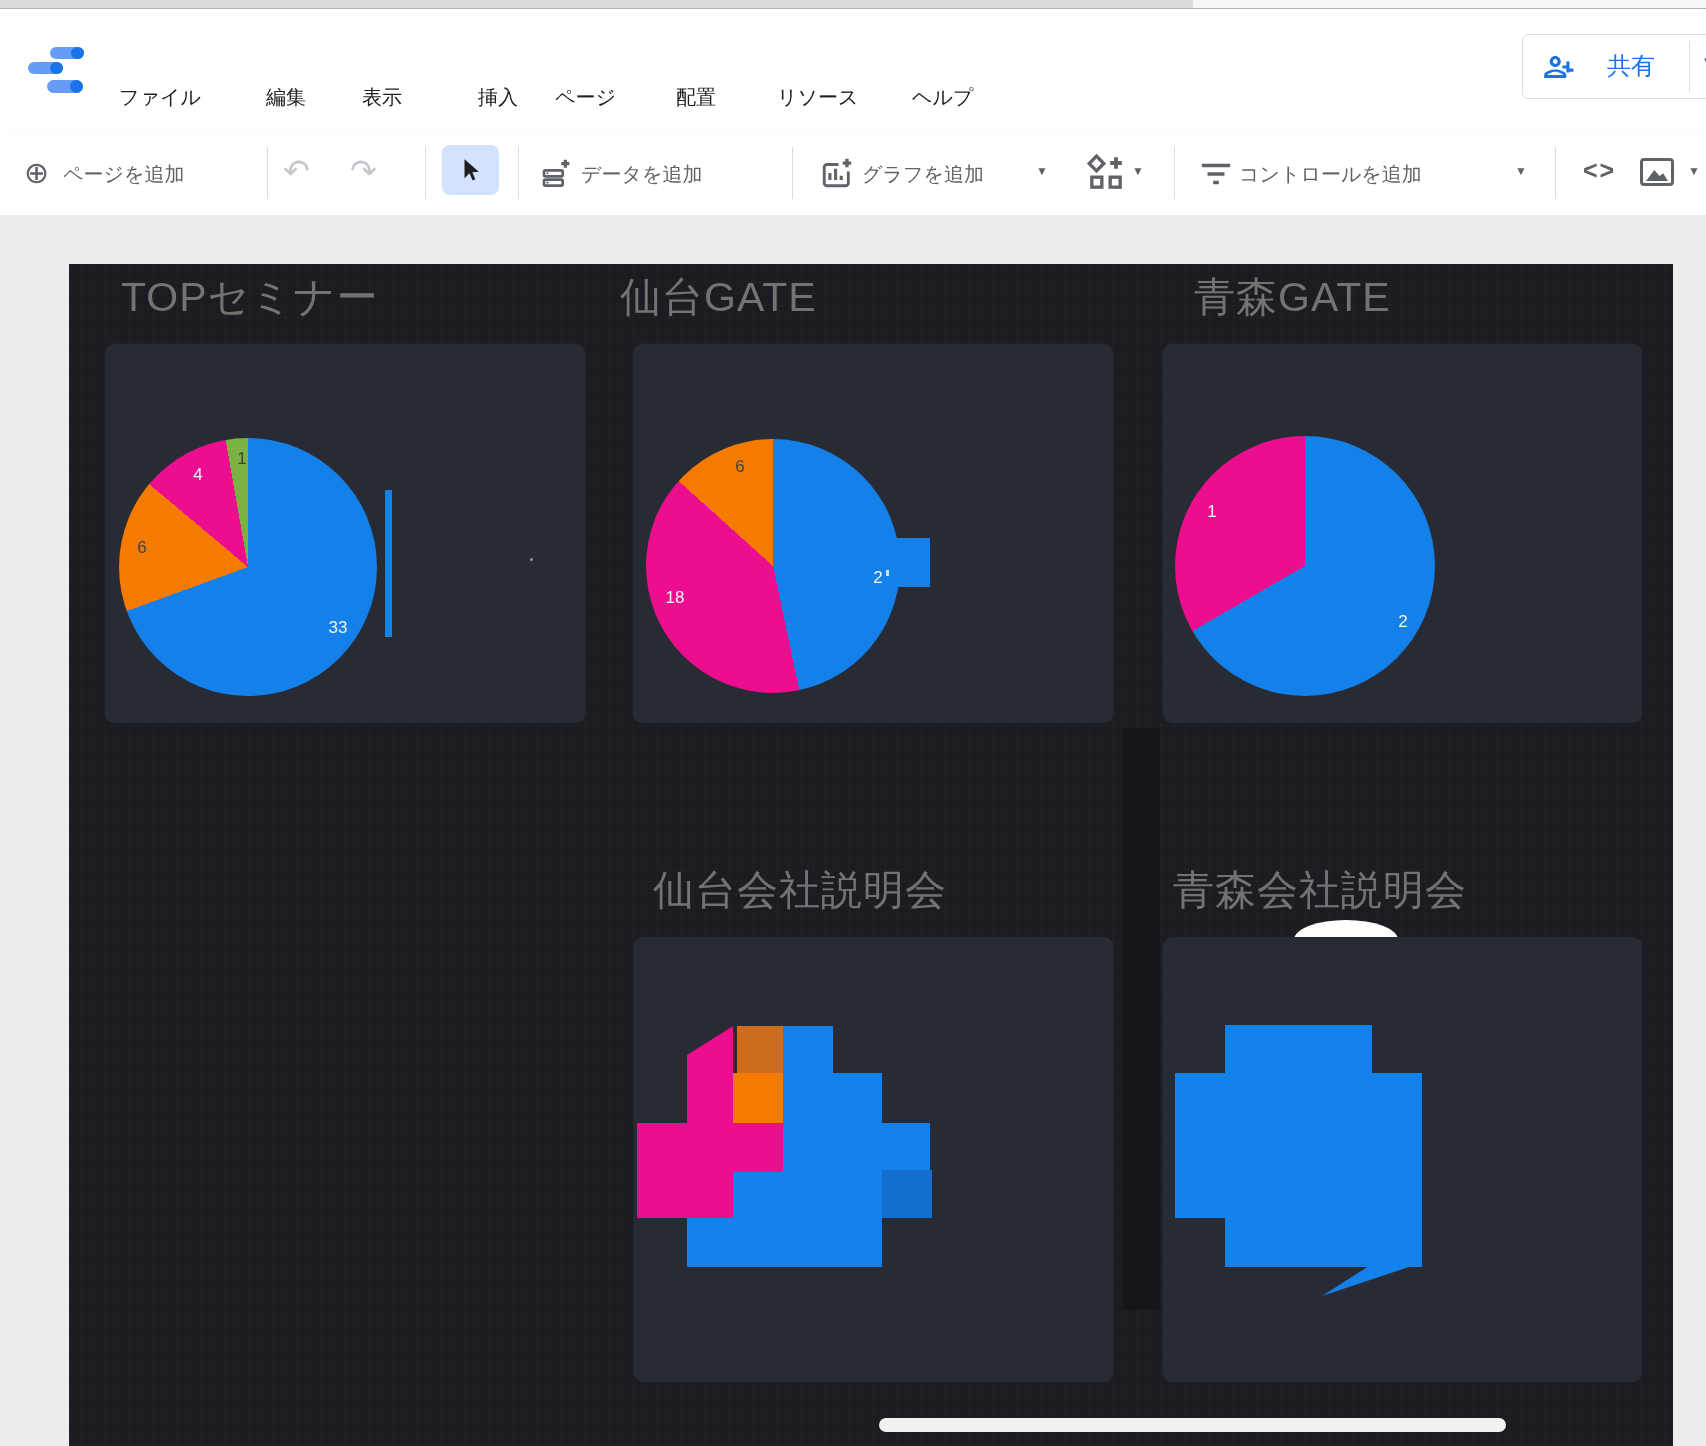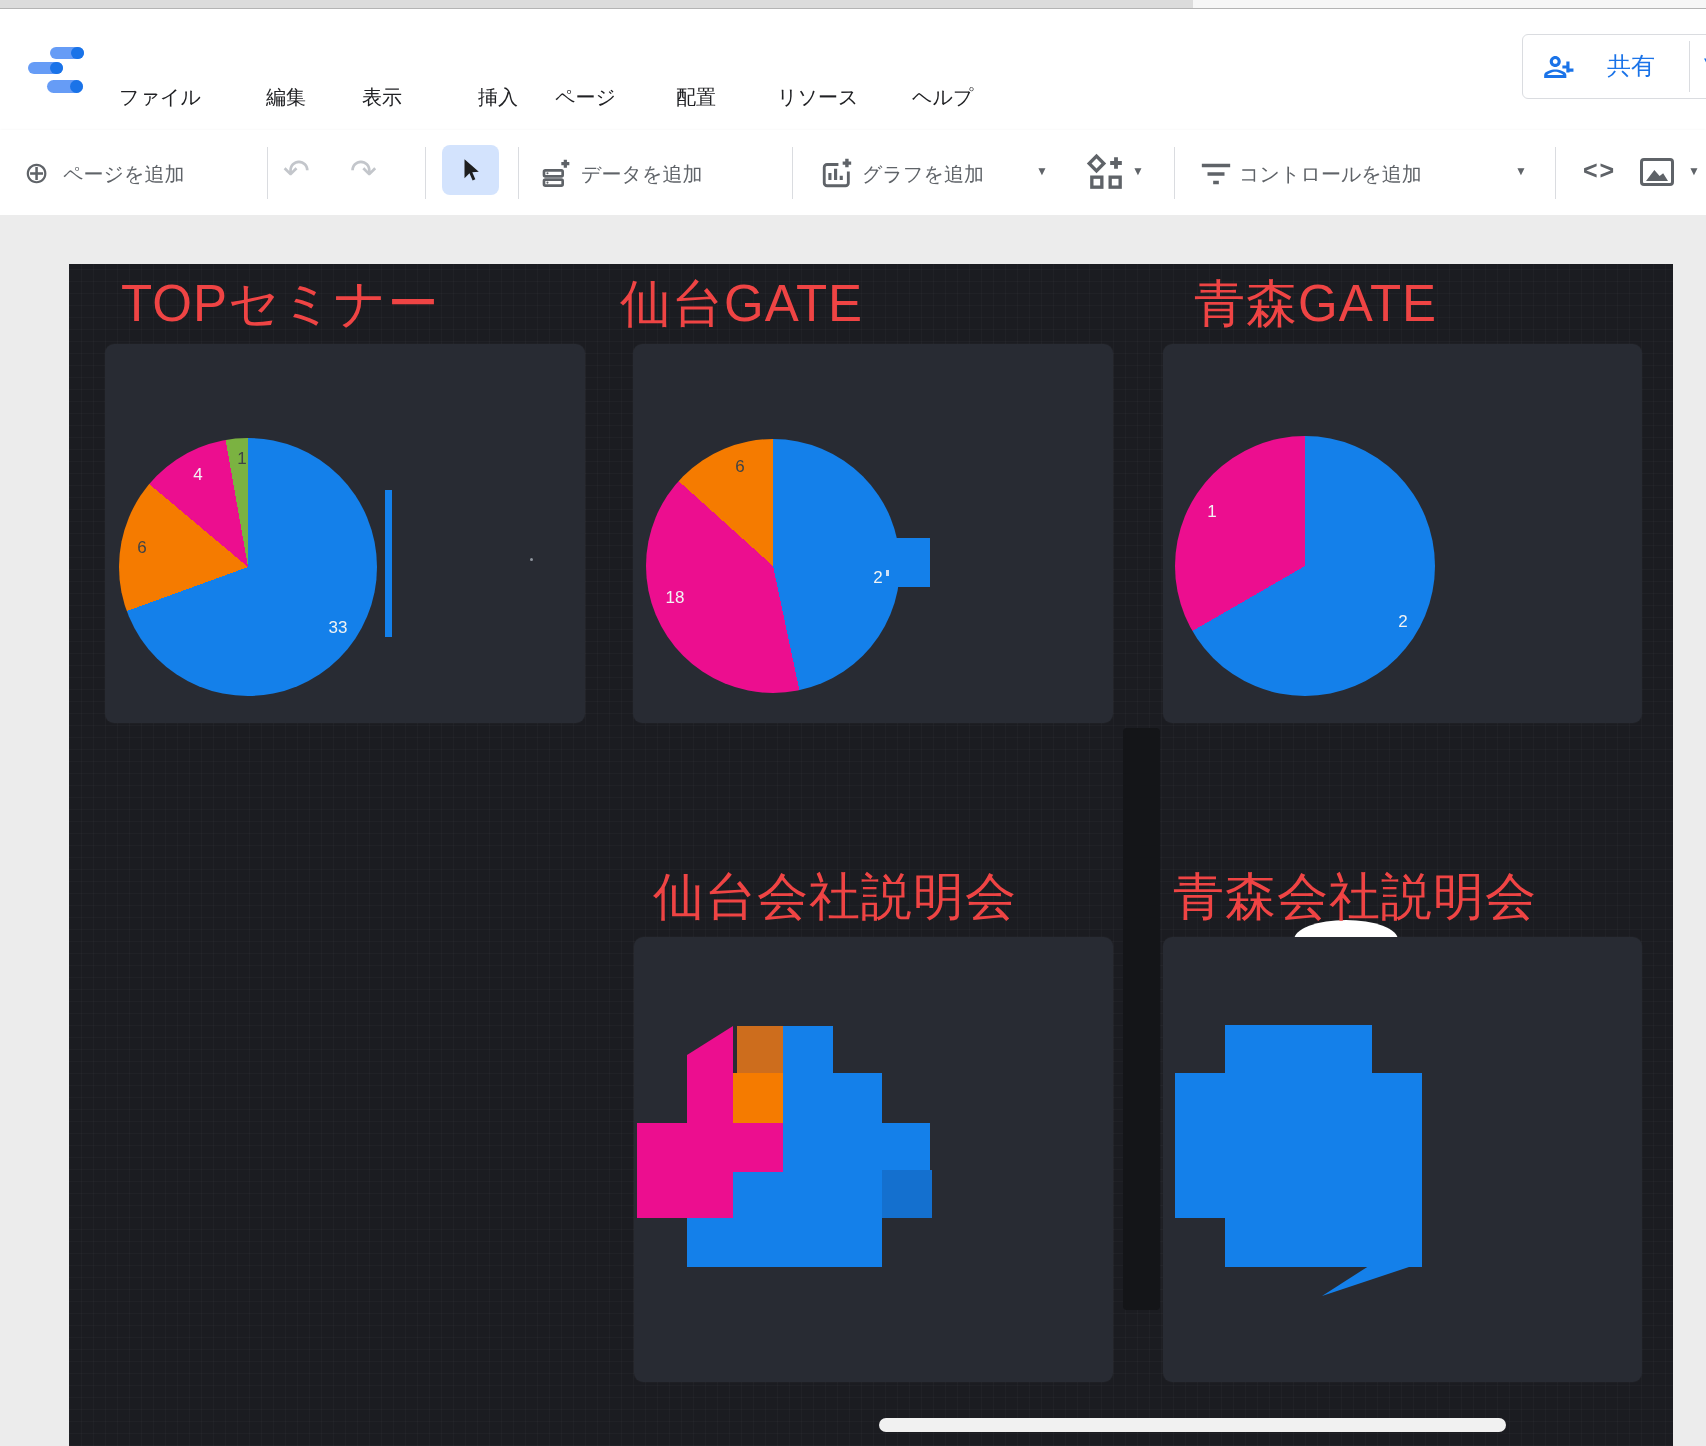--- a/index.html
+++ b/index.html
@@ -39,21 +39,21 @@
   .img-icon .mt{position:absolute;left:3px;bottom:2px;width:22px;height:11px;background:#5f6368;
     clip-path:polygon(0 100%,38% 0,62% 55%,78% 30%,100% 100%);}
   .code-icon{position:absolute;left:1583px;top:26px;font-size:25px;font-weight:700;letter-spacing:2px;color:#5f6368;}
   
   .workspace{left:0;top:215px;width:1706px;height:1231px;background:#ececec;}
   .canvas{left:69px;top:264px;width:1604px;height:1182px;background:#1b1c21;
     background-image:
       repeating-linear-gradient(0deg, rgba(255,255,255,.022) 0 1px, transparent 1px 12px),
       repeating-linear-gradient(90deg, rgba(255,255,255,.022) 0 1px, transparent 1px 12px);}
   .panel{position:absolute;background:#282b33;border-radius:9px;box-shadow:0 0 0 1px rgba(255,255,255,.015);}
-  .chart-title{position:absolute;color:#ef4444;font-size:51px;letter-spacing:1px;white-space:nowrap;text-align:right;}
+  .chart-title{position:absolute;color:#737373;font-size:41px;letter-spacing:1px;white-space:nowrap;text-align:right;}
   .pie{position:absolute;border-radius:50%;}
   .pie-label{position:absolute;font-size:17px;transform:translate(-50%,-50%);}
   .lab-light{color:#f1f3f4;}
   .lab-dark{color:#3f4347;}
   .gb{position:absolute;} 
   .c-blue{background:#1480ea;} .c-mag{background:#ec0e8f;} .c-org{background:#f57b00;}
   .c-dorg{background:#cd6d1d;} .c-dblue{background:#1470cf;} 
   .hscroll{left:879px;top:1418px;width:627px;height:14px;background:#f1f1f1;border-radius:7px;}
   svg{display:block;}
 </style>

